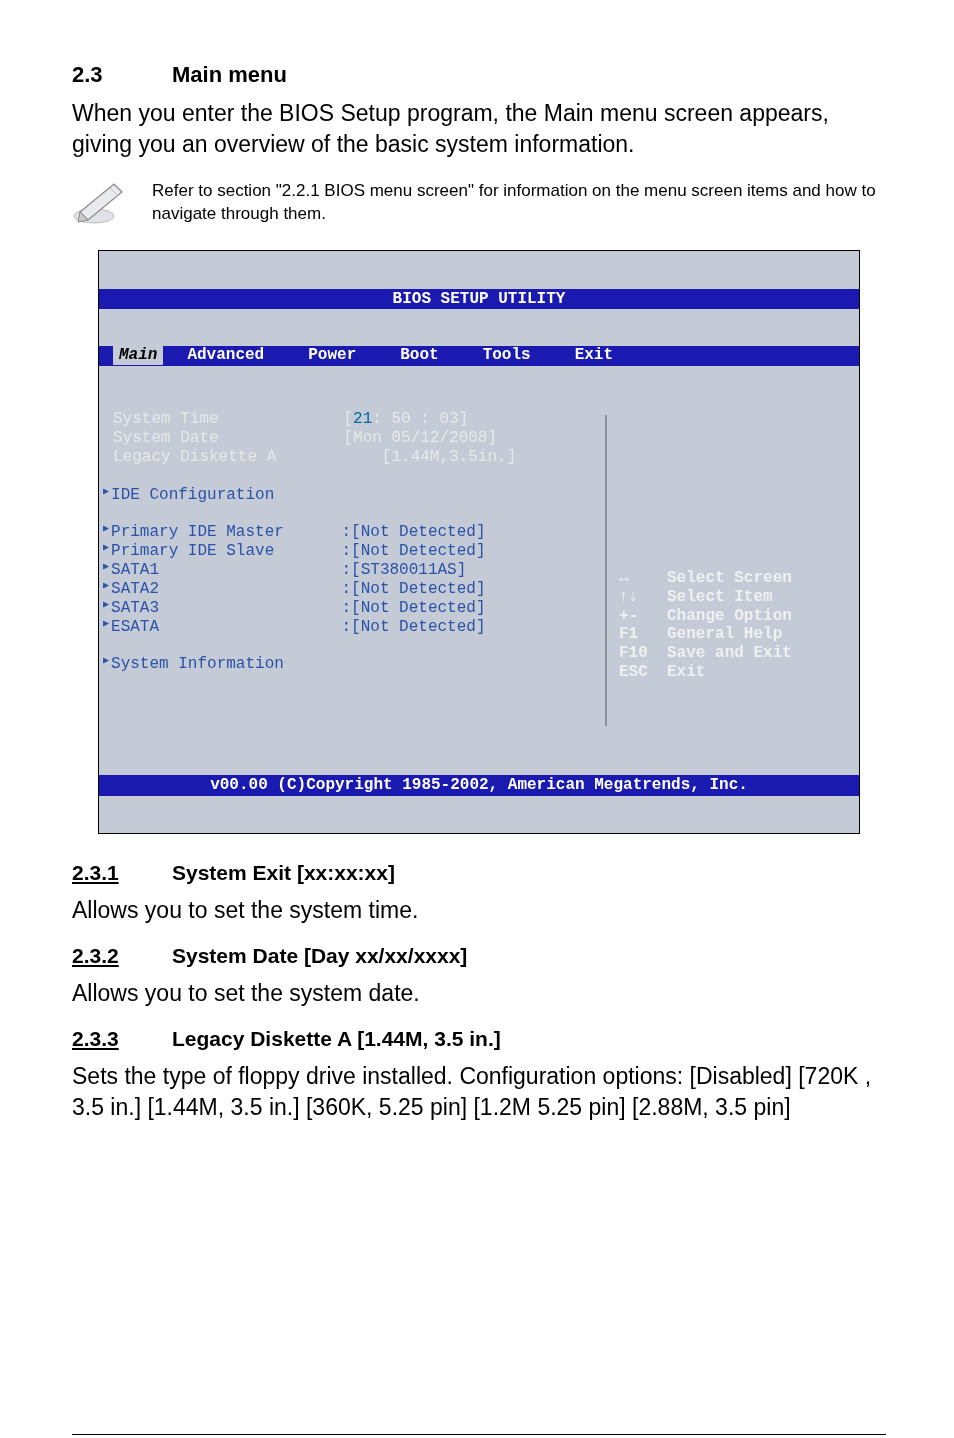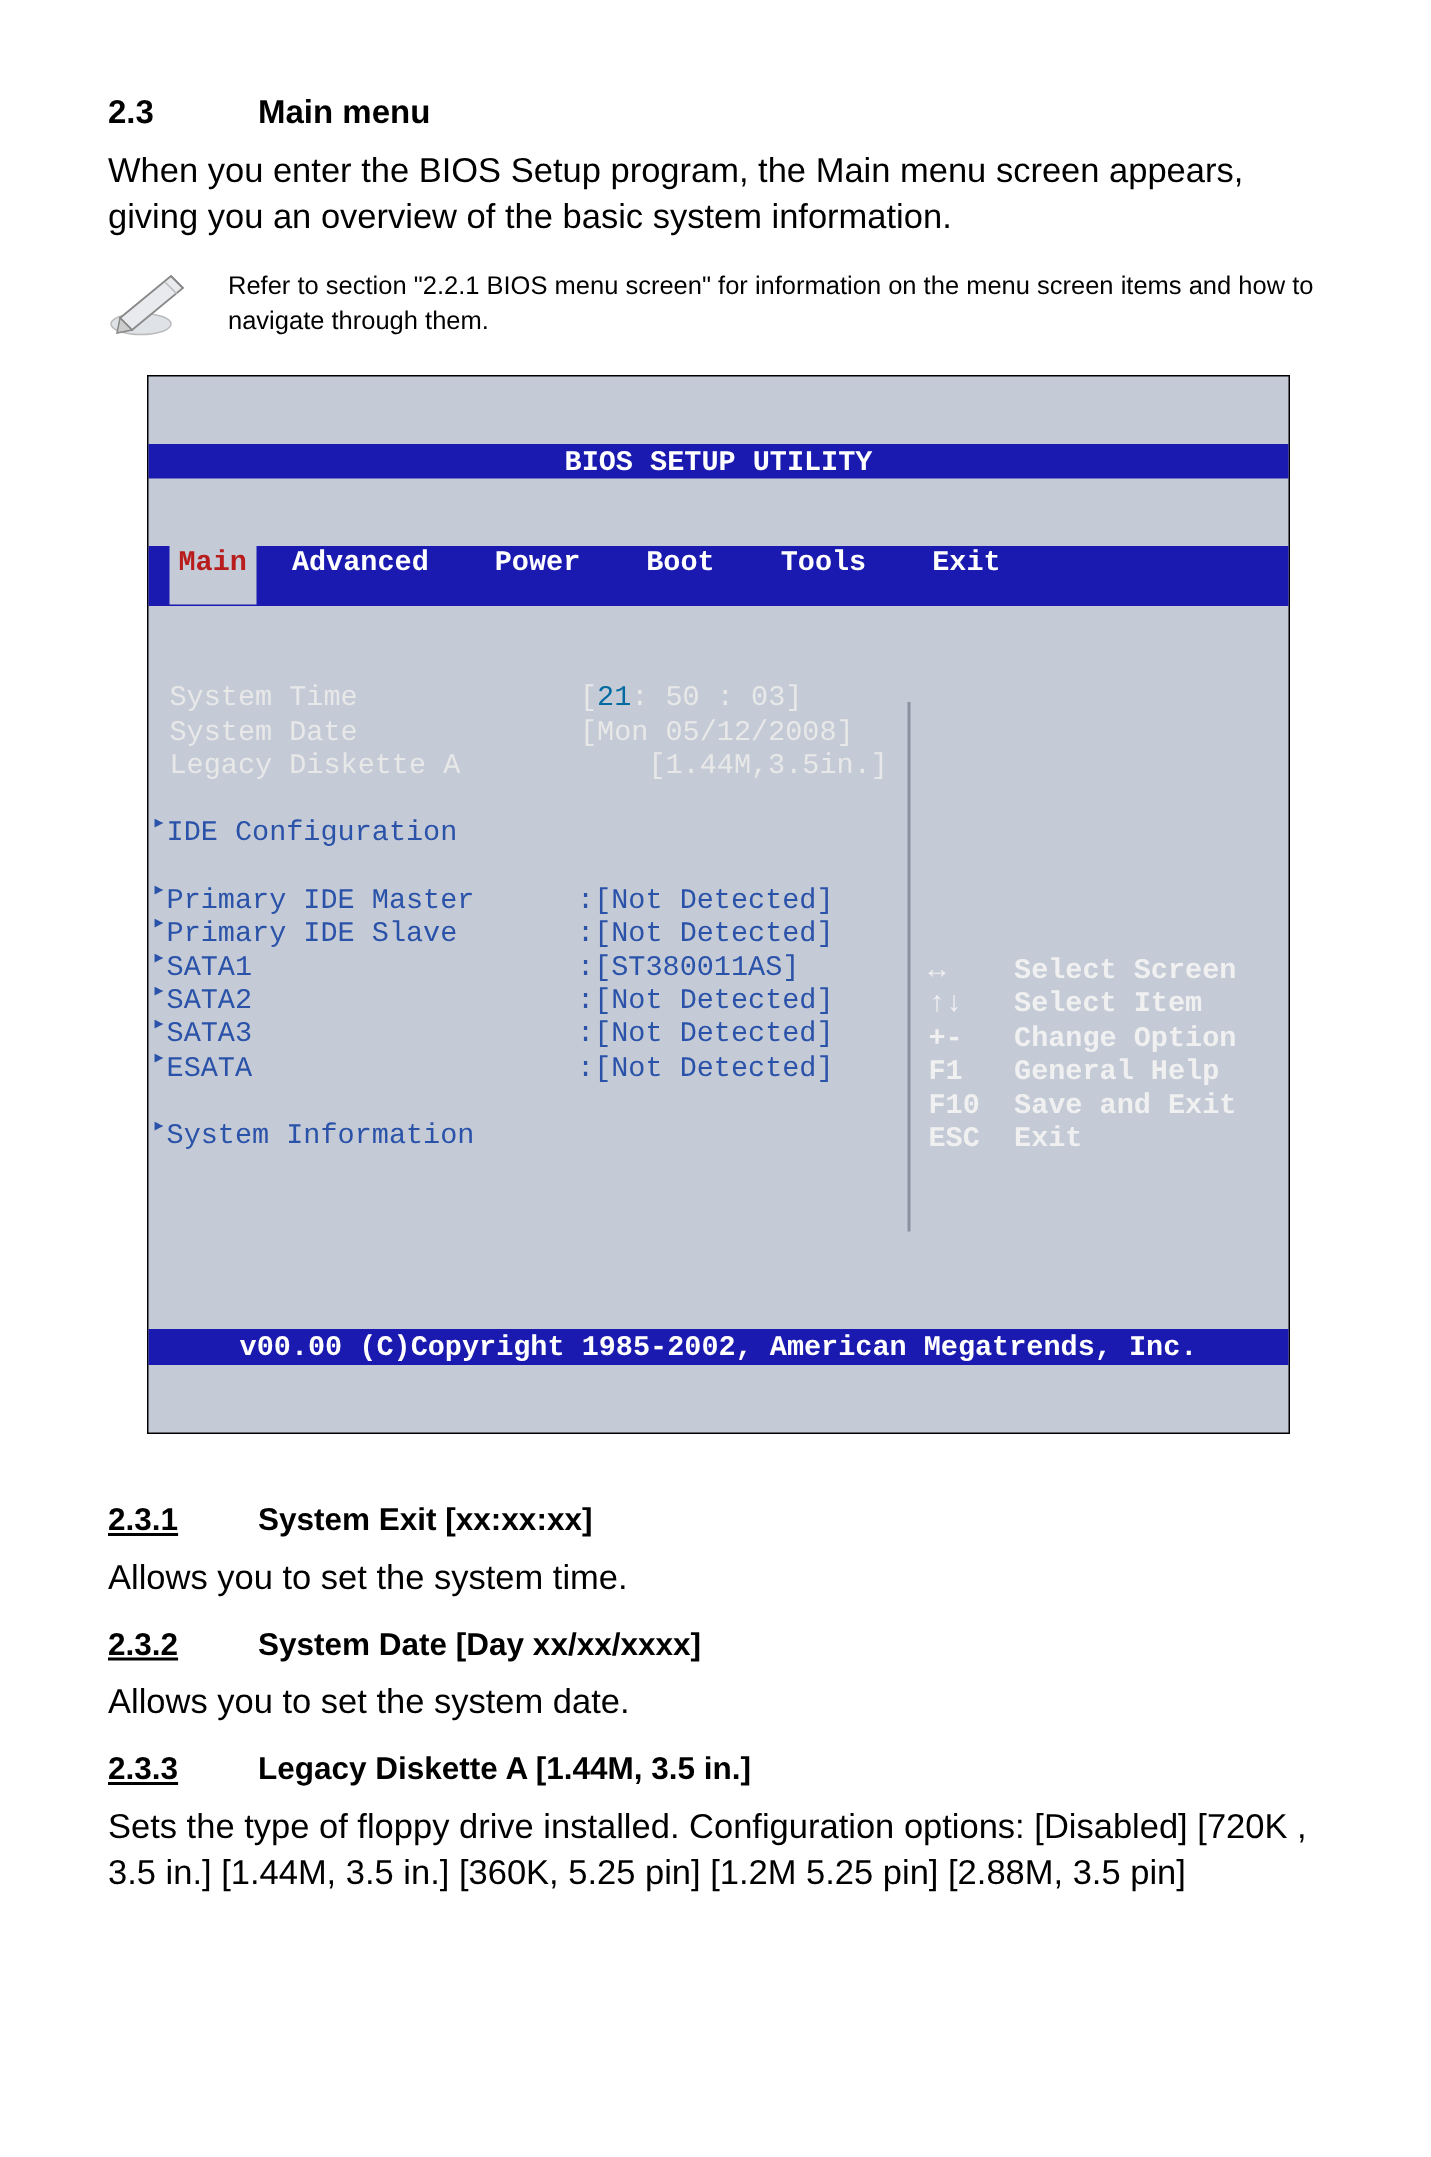--- a/index.html
+++ b/index.html
@@ -40,52 +40,53 @@
   }
   .note-text {
     font-size: 17px;
     line-height: 1.35;
     padding-top: 2px;
   }
 
   
   .bios {
     font-family: "Courier New", monospace;
-    font-size: 19px;
+    font-size: 16px;
     border: 1px solid #000;
     background: #c4cbd7;
     color: #000;
     line-height: 1.18;
     white-space: pre;
-    margin: 0 auto 46px auto;
+    margin: 0 auto 27px auto;
     width: 760px;
   }
   .bios-hdr {
     background: #1a1ab0;
     color: #fff;
     font-weight: bold;
     text-align: center;
     padding: 1px 0 0 0;
   }
   .bios-menubar {
     background: #1a1ab0;
     color: #fff;
     font-weight: bold;
     display: flex;
     padding: 0 20px 1px 20px;
   }
   .bios-menubar .tab {
-    padding: 0 20px 16px 0;
+    padding: 0 20px 0 0;
     margin-right: 24px;
   }
   .bios-menubar .tab.selected {
     background: #c4cbd7;
-    color: #b91c1c;
+    color: #000000;
     padding: 0 6px;
     margin-left: -6px;
+    font-style: italic;
   }
   .bios-body {
     display: flex;
     align-items: center;
   }
   .bios-left {
     flex: 1;
     padding: 6px 12px 6px 14px;
     position: relative;
     color: #2a52a8;

